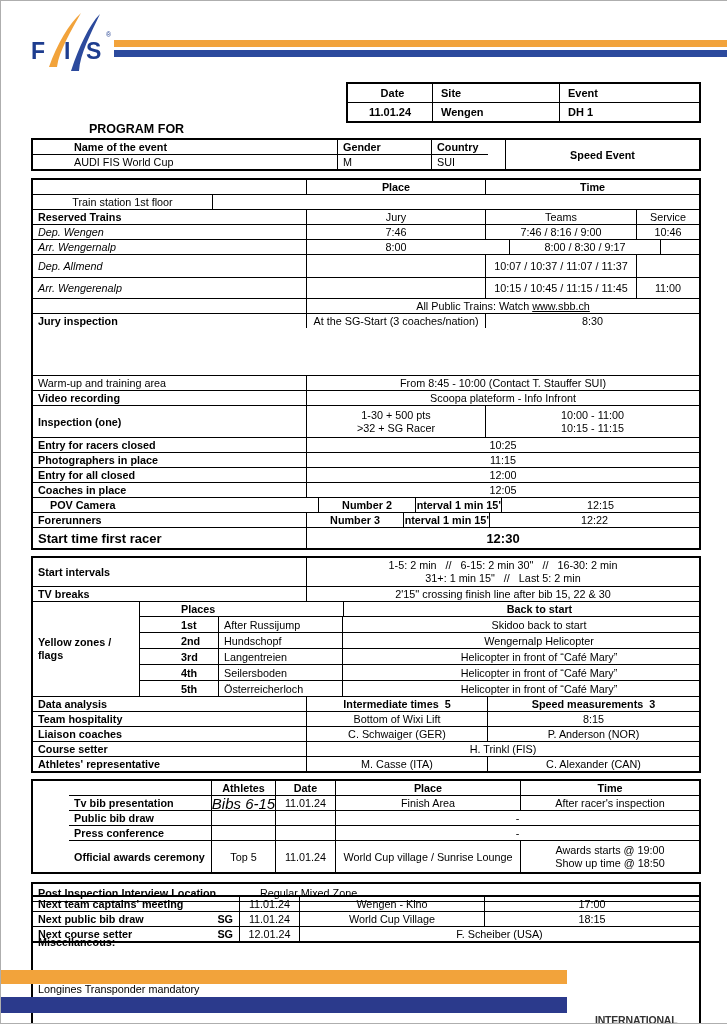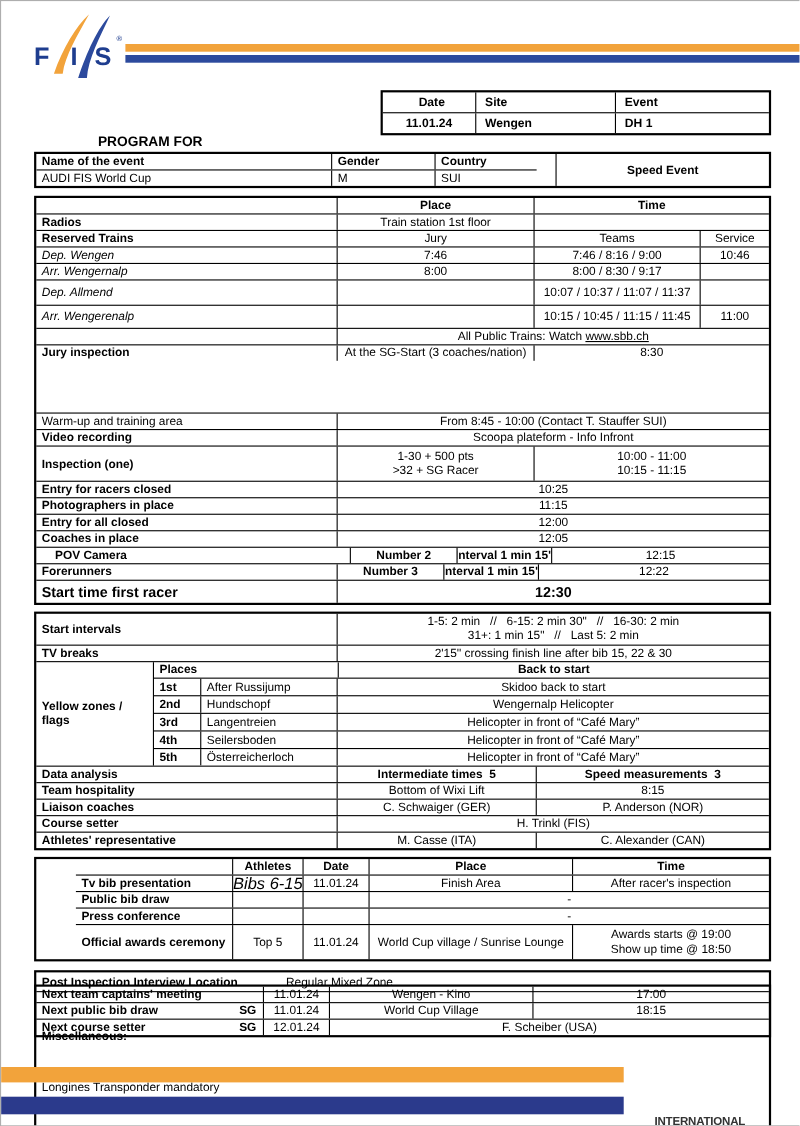--- a/index.html
+++ b/index.html
@@ -23,21 +23,21 @@
   .row { display:flex; align-items:stretch; }
   .row + .row { border-top:1px solid #000; }
   .cell { display:flex; align-items:center; justify-content:center; font-size:10.8px;
           white-space:pre; box-sizing:border-box; overflow:hidden; }
   .cell + .cell { border-left:1px solid #000; }
   .cell.al-l { justify-content:flex-start; padding-left:5px; }
   .cell.split { justify-content:space-between; padding:0 6px 0 5px; }
   .cell .lines { width:100%; text-align:center; line-height:13px; }
   .cell.al-l .lines { text-align:left; }
   .cell.subwrap { flex-direction:column; align-items:stretch; justify-content:flex-start; padding:0; }
-  .subwrap .row { width:100%; }
+  .subwrap .row { width:100%;padding-left:36px; }
   
   .miscbox { border:2px solid #000; box-sizing:border-box; }
   .postrow { display:flex; align-items:center; height:17px; border-bottom:1px solid #000; font-size:10.8px; white-space:pre; }
   .postrow .lbl { font-weight:bold; padding-left:5px; width:222px; }
   .miscbody { padding:2px 0 6px 5px; font-size:10.8px; line-height:15.5px; white-space:pre; }
   .miscbody .t { font-weight:bold; }
   
   .foot-text { position:absolute; left:594px; top:967px; font-size:10.5px; font-weight:bold;
                color:#333; line-height:21px; letter-spacing:-0.2px; white-space:pre; }
 </style>
@@ -83,40 +83,39 @@
           <div class="cell" style="flex: 1 1 auto; font-weight: bold; margin-left: 17px;">Speed Event</div>
         </div>
       </div>
       <div class="sec" style="margin-bottom: 6px;">
         <div class="row" style="height: 14px;">
           <div class="cell" style="flex: 0 0 273px;"></div>
           <div class="cell" style="flex: 0 0 179px; font-weight: bold;">Place</div>
           <div class="cell" style="flex: 1 1 auto; font-weight: bold;">Time</div>
         </div>
         <div class="row" style="height: 14px;">
-          <div class="cell al-l" style="flex: 0 0 273px; font-weight: bold;">Radios</div>
           <div class="cell" style="flex: 0 0 179px;">Train station 1st floor</div>
           <div class="cell" style="flex: 1 1 auto;"></div>
         </div>
         <div class="row" style="height: 14px;">
           <div class="cell al-l" style="flex: 0 0 273px; font-weight: bold;">Reserved Trains</div>
           <div class="cell" style="flex: 0 0 179px;">Jury</div>
           <div class="cell" style="flex: 0 0 151px;">Teams</div>
           <div class="cell" style="flex: 1 1 auto;">Service</div>
         </div>
         <div class="row" style="height: 14px;">
           <div class="cell al-l" style="flex: 0 0 273px; font-style: italic;">Dep. Wengen</div>
           <div class="cell" style="flex: 0 0 179px;">7:46</div>
           <div class="cell" style="flex: 0 0 151px;">7:46 / 8:16 / 9:00</div>
           <div class="cell" style="flex: 1 1 auto;">10:46</div>
         </div>
         <div class="row" style="height: 14px;">
           <div class="cell al-l" style="flex: 0 0 273px; font-style: italic;">Arr. Wengernalp</div>
           <div class="cell" style="flex: 0 0 179px;">8:00</div>
-          <div class="cell" style="flex: 0 0 151px;">8:00 / 8:30 / 9:17</div>
+          <div class="cell" style="flex: 0 0 151px; margin-left: 24px;">8:00 / 8:30 / 9:17</div>
           <div class="cell" style="flex: 1 1 auto;"></div>
         </div>
         <div class="row" style="height: 22px;">
           <div class="cell al-l" style="flex: 0 0 273px; font-style: italic;">Dep. Allmend</div>
           <div class="cell" style="flex: 0 0 179px;"></div>
           <div class="cell" style="flex: 0 0 151px;">10:07 / 10:37 / 11:07 / 11:37</div>
           <div class="cell" style="flex: 1 1 auto;"></div>
         </div>
         <div class="row" style="height: 20px;">
           <div class="cell al-l" style="flex: 0 0 273px; font-style: italic;">Arr. Wengerenalp</div>

